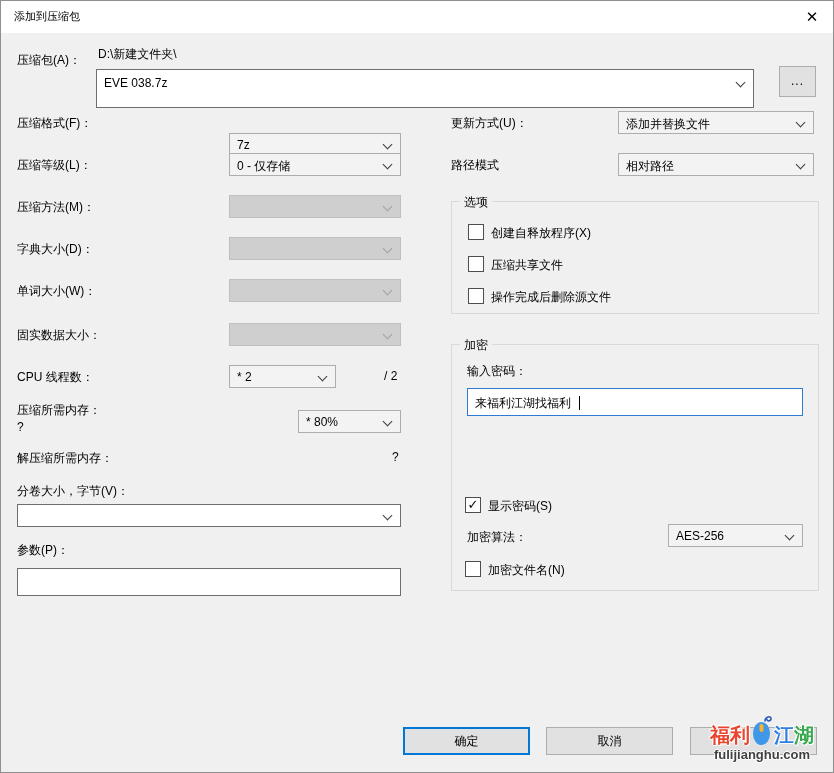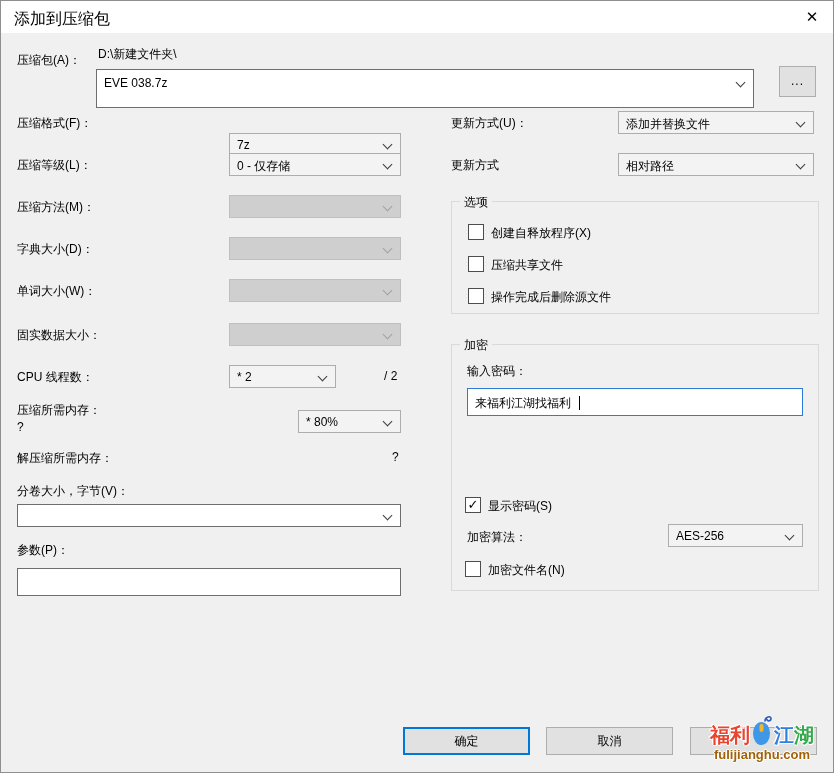--- a/index.html
+++ b/index.html
@@ -2,21 +2,21 @@
 <html><head>
 <meta charset="utf-8">
 <style>
   html,body{margin:0;padding:0;background:#fff;}
   .dialog{
     position:relative;width:834px;height:773px;box-sizing:border-box;
     background:#f0f0f0;border:1px solid #8f8f8f;overflow:hidden;
     font-family:"Liberation Sans","DejaVu Sans",sans-serif;font-size:12px;color:#000;
   }
   .titlebar{position:absolute;left:0;top:0;right:0;height:32px;background:#ffffff;}
-  .title{position:absolute;left:13px;top:8px;font-size:16px;}
+  .title{position:absolute;left:13px;top:8px;font-size:11px;}
   .close-btn{position:absolute;right:8px;top:4px;width:26px;height:24px;text-align:center;
     line-height:24px;font-size:15px;color:#000;cursor:default;}
   .lbl{position:absolute;white-space:nowrap;}
   .combo{position:absolute;box-sizing:border-box;height:23px;background:#f3f3f3;
     border:1px solid #adadad;overflow:hidden;}
   .combo .ctext{position:absolute;left:7px;top:4px;white-space:nowrap;}
   .combo.disabled{background:#cfcfcf;border-color:#bfbfbf;}
   .combo.whitebg{background:#ffffff;border-color:#6e6e6e;}
   .chev{position:absolute;right:9px;top:7px;width:6px;height:6px;
     border-right:1.4px solid #3c3c3c;border-bottom:1.4px solid #3c3c3c;
@@ -33,21 +33,21 @@
     border:1px solid #adadad;text-align:center;line-height:26px;}
   .btn.default{border:2px solid #0078d7;line-height:24px;}
   .browse{position:absolute;left:778px;top:65px;width:37px;height:31px;background:#e1e1e1;
     border:1px solid #adadad;text-align:center;line-height:29px;letter-spacing:1px;box-sizing:border-box;}
   .pwfield{border-color:#2e7bd6;padding-left:20px;}
   .watermark{position:absolute;left:688px;top:710px;width:146px;height:63px;pointer-events:none;}
   .wm-row{position:absolute;left:0;top:6px;width:146px;display:flex;align-items:center;justify-content:center;}
   .wm-ch{font-weight:bold;font-size:20px;line-height:22px;
     text-shadow:-1px 0 #fff,1px 0 #fff,0 -1px #fff,0 1px #fff,1px 1px #fff,-1px -1px #fff;}
   .wm-url{position:absolute;left:0;top:36px;width:146px;text-align:center;font-weight:bold;
-    font-size:13px;color:#a16207;
+    font-size:13px;color:#404040;
     text-shadow:-1px 0 #fff,1px 0 #fff,0 -1px #fff,0 1px #fff;}
   .wm-mouse{margin:0 1px;position:relative;top:-3px;}
 </style>
 </head>
 <body>
 
 <div class="dialog">
 
   <div class="titlebar">
     <div class="title">添加到压缩包</div>
@@ -125,21 +125,21 @@
   <div class="tinput" style="left:16px;top:567px;width:384px;height:28px;">
     <span class="itext"></span>
   </div>
 
   <div class="lbl" style="left:450px;top:114px;">更新方式(U)：</div>
   <div class="combo" style="left:617px;top:110px;width:196px;">
     <span class="ctext">添加并替换文件</span>
     <span class="chev"></span>
   </div>
 
-  <div class="lbl" style="left:450px;top:156px;">更新方式</div>
+  <div class="lbl" style="left:450px;top:156px;">路径模式</div>
   <div class="combo" style="left:617px;top:152px;width:196px;">
     <span class="ctext">相对路径</span>
     <span class="chev"></span>
   </div>
 
   <div class="group" style="left:450px;top:200px;width:368px;height:113px;">
     <span class="legend">选项</span>
 
     <div class="cbx" style="left:16px;top:22px;">
       <span></span>

